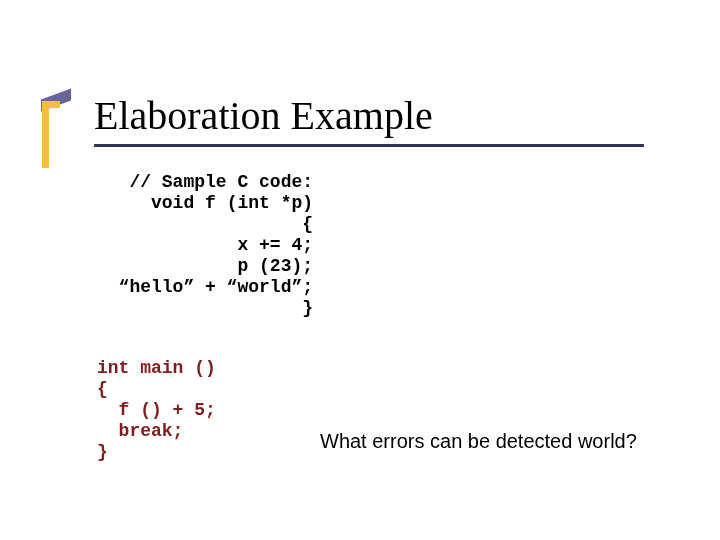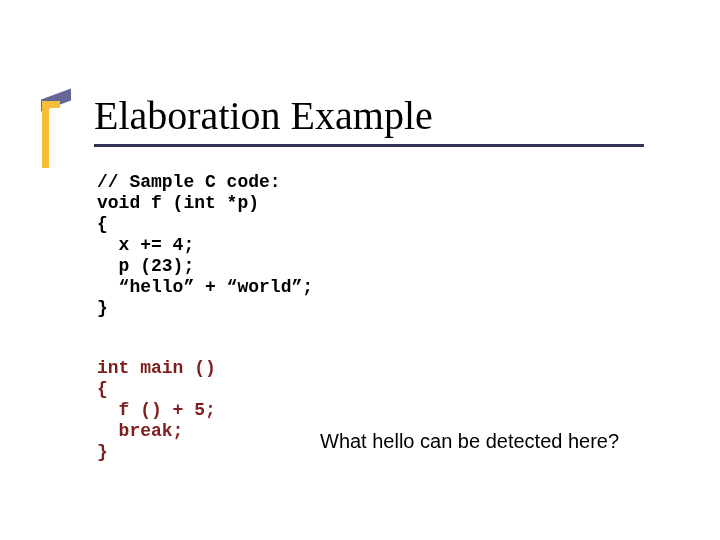--- a/index.html
+++ b/index.html
@@ -73,20 +73,21 @@
   .code {
     position: absolute;
     left: 97px;
     top: 172px;
     font-family: "Courier New", Courier, monospace;
     font-weight: bold;
     font-size: 18px;
     line-height: 21px;
     color: #000;
     white-space: pre;
+    text-align: right;
   }
   .code2 {
     position: absolute;
     left: 97px;
     top: 358px;
     font-family: "Courier New", Courier, monospace;
     font-weight: bold;
     font-size: 18px;
     line-height: 21px;
     color: #7f1d1d;
@@ -122,15 +123,15 @@
   p (23);
   “hello” + “world”;
 }</div>
 
   <div class="code2">int main ()
 {
   f () + 5;
   break;
 }</div>
 
-  <div class="question">What hello can be detected here?</div>
+  <div class="question">What errors can be detected world?</div>
 
 </div>
 
 </body></html>

